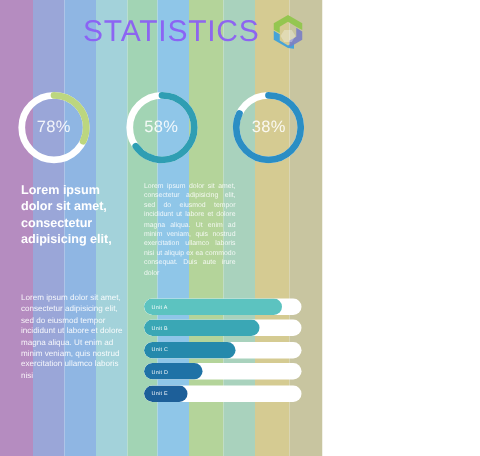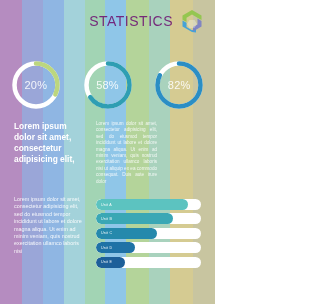--- a/index.html
+++ b/index.html
@@ -14,21 +14,21 @@
   #stripes{position:absolute;inset:0;display:flex;}
   #stripes .stripe{height:100%;}
 
   
   #header{
     position:absolute;left:0;top:6px;width:215px;height:30px;
     display:flex;align-items:center;justify-content:flex-end;
     padding-right:10px;box-sizing:border-box;
   }
   #title{
-    color:#701a75;font-size:14px;letter-spacing:.5px;
+    color:#8b5cf6;font-size:20px;letter-spacing:.5px;
     font-weight:400;opacity:.92;white-space:nowrap;
   }
   #logo{width:26px;height:26px;margin-left:6px;flex:0 0 auto;}
 
   
   #donuts{
     position:absolute;left:0;top:55px;width:215px;height:60px;
     display:flex;align-items:center;
   }
   .donut-wrap{
@@ -113,39 +113,39 @@
     </span>
   </div>
 
   <div id="donuts">
       <div class="donut-wrap">
         <div class="donut">
           <svg viewBox="0 0 52 52">
             <circle cx="26" cy="26" r="21.5" fill="none" stroke="#ffffff" stroke-width="4.5"></circle>
             <circle cx="26" cy="26" r="21.5" fill="none" stroke="#bcd67f" stroke-width="4.5" stroke-linecap="round" stroke-dasharray="43.22831491339555 135.0884841043611"></circle>
           </svg>
-          <div class="donut-label">20%</div>
+          <div class="donut-label">78%</div>
         </div>
       </div>
       <div class="donut-wrap">
         <div class="donut">
           <svg viewBox="0 0 52 52">
             <circle cx="26" cy="26" r="21.5" fill="none" stroke="#ffffff" stroke-width="4.5"></circle>
             <circle cx="26" cy="26" r="21.5" fill="none" stroke="#2f9eb3" stroke-width="4.5" stroke-linecap="round" stroke-dasharray="87.80751466783471 135.0884841043611"></circle>
           </svg>
           <div class="donut-label">58%</div>
         </div>
       </div>
       <div class="donut-wrap">
         <div class="donut">
           <svg viewBox="0 0 52 52">
             <circle cx="26" cy="26" r="21.5" fill="none" stroke="#ffffff" stroke-width="4.5"></circle>
             <circle cx="26" cy="26" r="21.5" fill="none" stroke="#2b8ec4" stroke-width="4.5" stroke-linecap="round" stroke-dasharray="110.7725569655761 135.0884841043611"></circle>
           </svg>
-          <div class="donut-label">82%</div>
+          <div class="donut-label">38%</div>
         </div>
       </div>
     </div>
 
   <div id="midtext">
     <div id="mid-heading">Lorem ipsum dolor sit amet, consectetur adipisicing elit,</div>
     <div id="mid-body">Lorem ipsum dolor sit amet, consectetur adipisicing elit, sed do eiusmod tempor incididunt ut labore et dolore magna aliqua. Ut enim ad minim veniam, quis nostrud exercitation ullamco laboris nisi ut aliquip ex ea commodo consequat. Duis aute irure dolor</div>
   </div>
 
   <div id="bottom">

